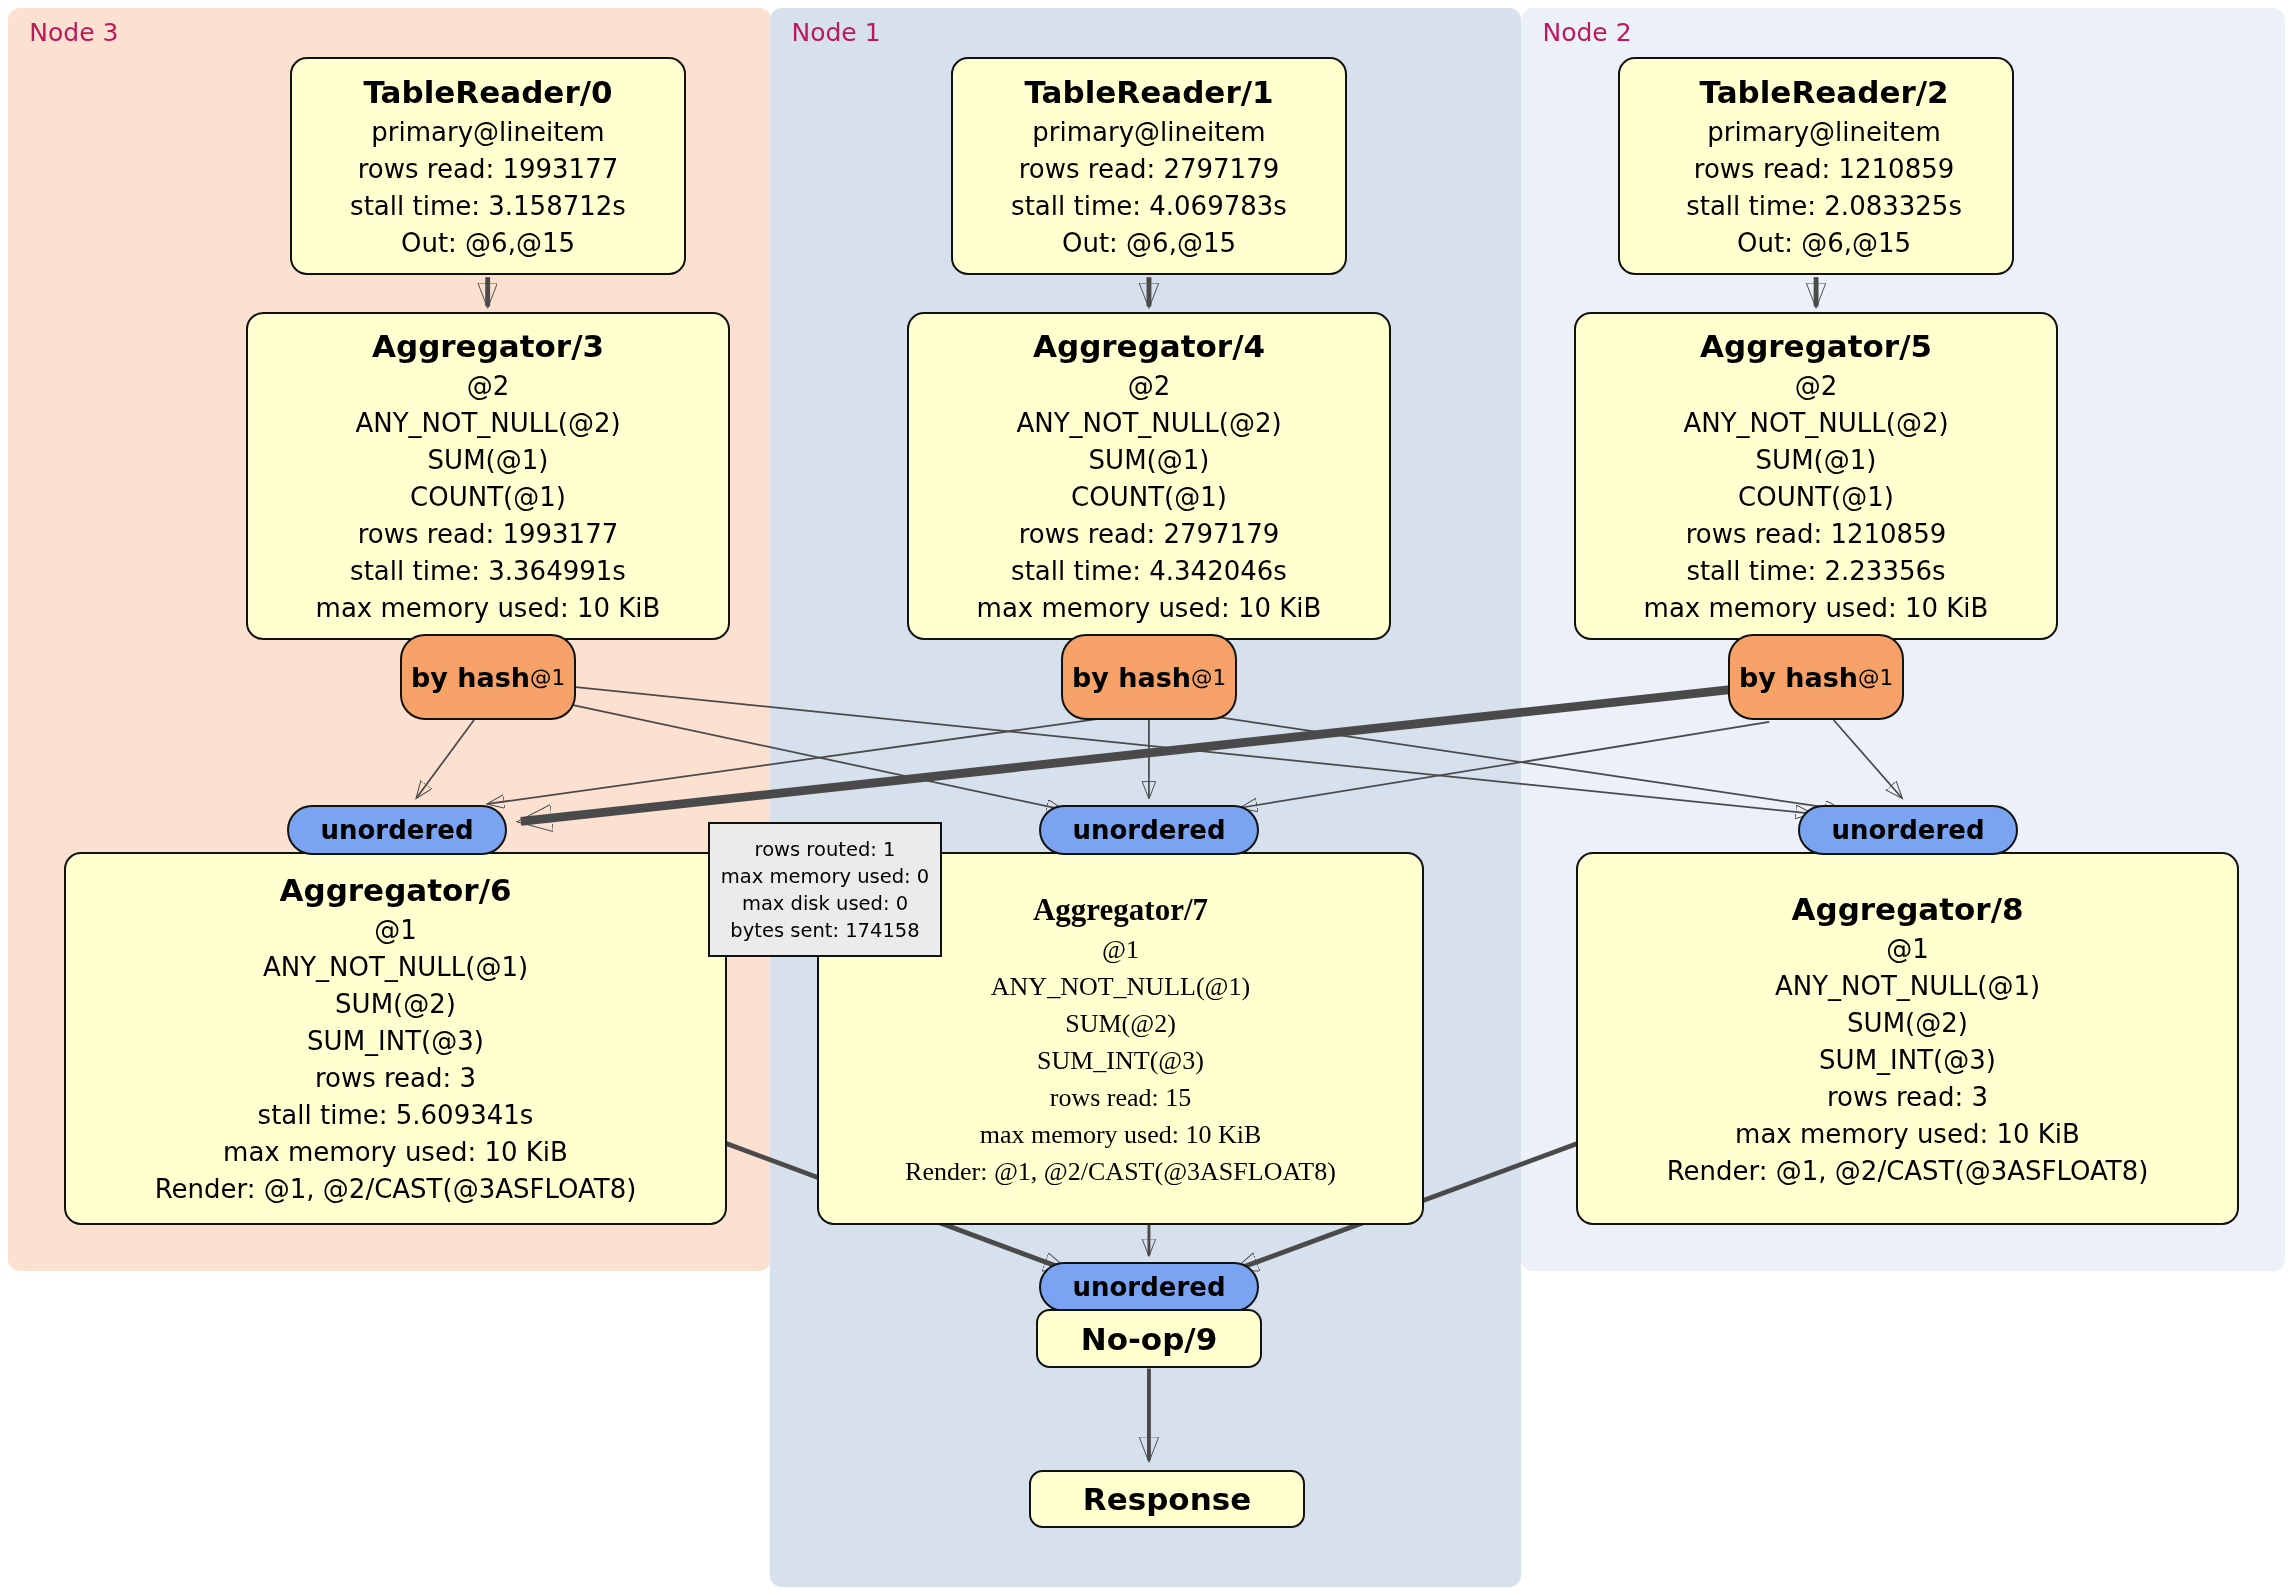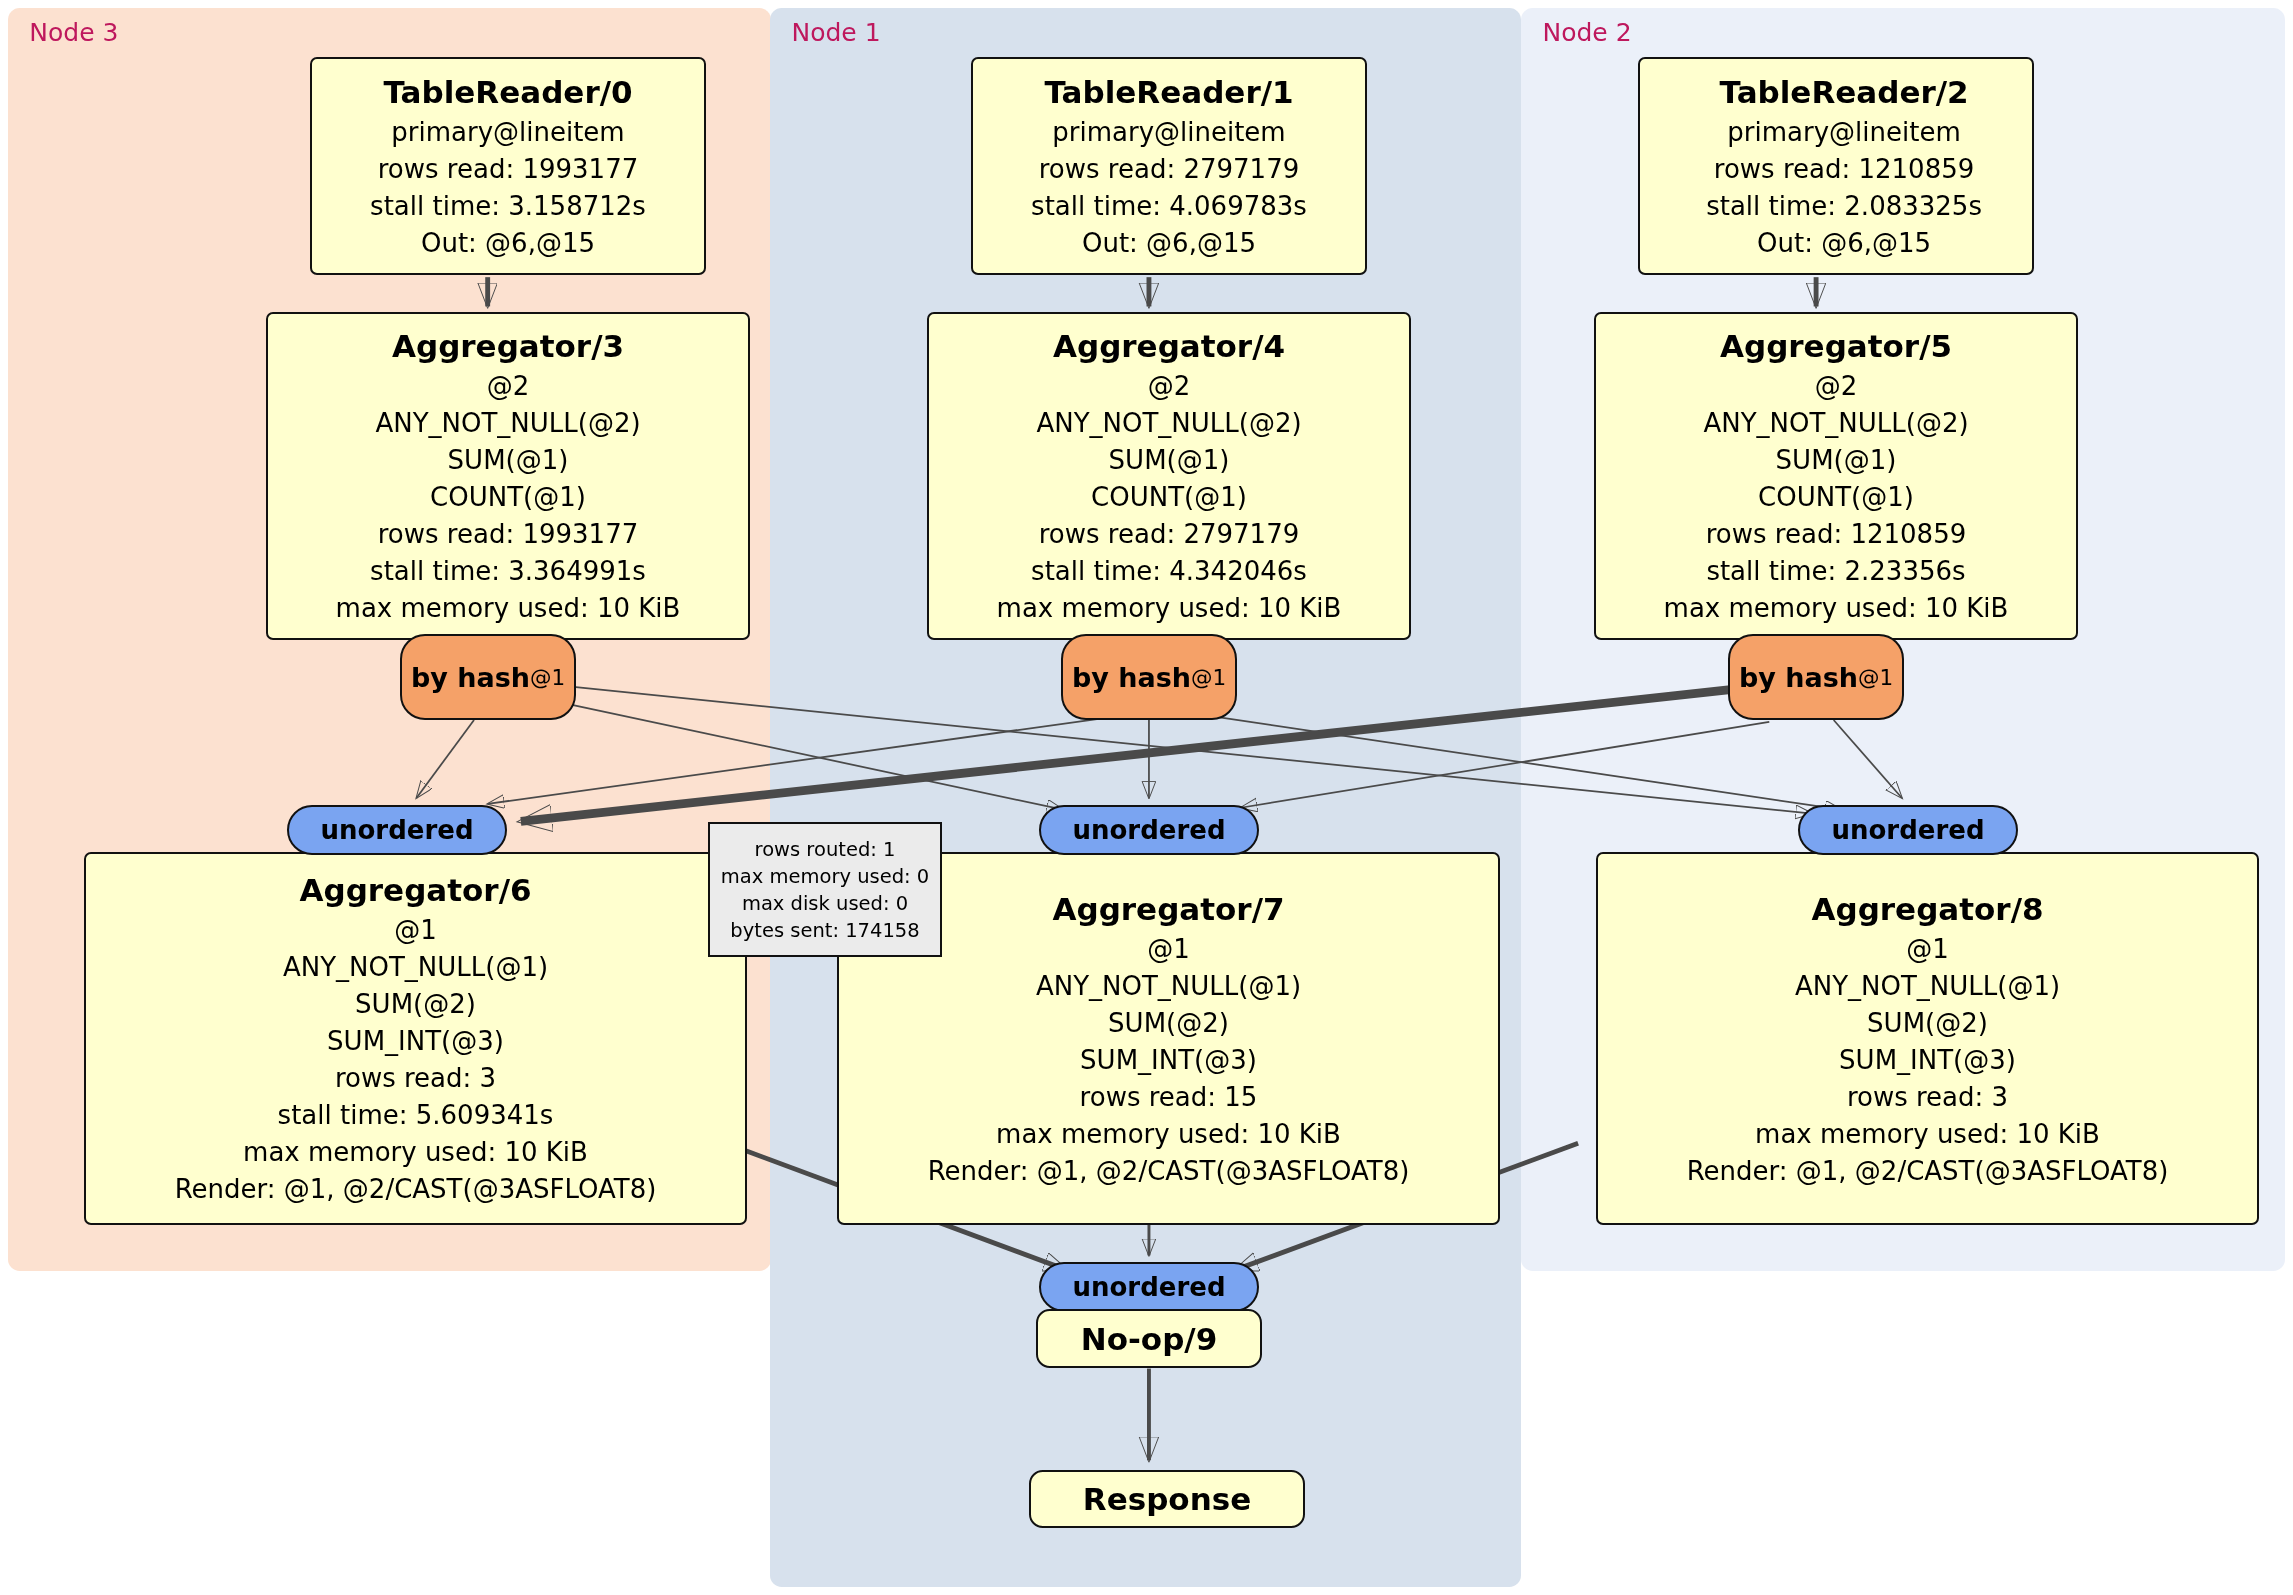--- a/index.html
+++ b/index.html
@@ -27,27 +27,26 @@
 
   svg.edges { position:absolute; left:0; top:0; z-index:1; }
   svg.edges path { stroke:var(--c-edge,#4a4a4a); fill:none; }
   .mhead { fill:var(--c-edge,#4a4a4a); }
 
   .box {
     position:absolute;
     box-sizing:border-box;
     background:var(--c-processor_fill,#ffffcf);
     border:2.9px solid #111;
-    border-radius:7px;
+    border-radius:17px;
     display:flex; flex-direction:column;
     align-items:center; justify-content:center;
     text-align:center;
     z-index:2;
     padding:5.9px 3.9px;
-    margin-left:20px;
   }
   .box .title { font-size:31px; font-weight:bold; line-height:43px; white-space:nowrap; }
   .bline { font-size:26px; line-height:37px; white-space:nowrap; }
 
   .router {
     position:absolute;
     box-sizing:border-box;
     background:var(--c-router_fill,#f5a168);
     border:2.9px solid #111;
     border-radius:25px;
@@ -95,21 +94,21 @@
   .tooltip .bline { font-size:19.5px; line-height:27px; }
 
   
   #tr0 { left:290px;  top:57px;  width:396px; min-height:218px; }
   #tr1 { left:951px;  top:57px;  width:396px; min-height:218px; }
   #tr2 { left:1618px; top:57px;  width:396px; min-height:218px;padding-left:20px; }
   #ag3 { left:246px;  top:312px; width:484px; min-height:328px; }
   #ag4 { left:907px;  top:312px; width:484px; min-height:328px; }
   #ag5 { left:1574px; top:312px; width:484px; min-height:328px; }
   #ag6 { left:64px;   top:852px; width:663px; min-height:373px; }
-  #ag7 { left:817px;  top:852px; width:663px; min-height:373px; }
+  #ag7 { left:817px;  top:852px; width:607px; min-height:373px;font-family:Liberation Serif, serif; }
   #ag8 { left:1576px; top:852px; width:663px; min-height:373px; }
 
   #bh3 { left:400px;  top:634px; width:176px; height:86px; }
   #bh4 { left:1061px; top:634px; width:176px; height:86px; }
   #bh5 { left:1728px; top:634px; width:176px; height:86px; }
 
   #u3   { left:287px;  top:805px;  width:220px; height:50px; }
   #u1   { left:1039px; top:805px;  width:220px; height:50px; }
   #u2   { left:1798px; top:805px;  width:220px; height:50px; }
   #ubot { left:1039px; top:1262px; width:220px; height:50px; }

